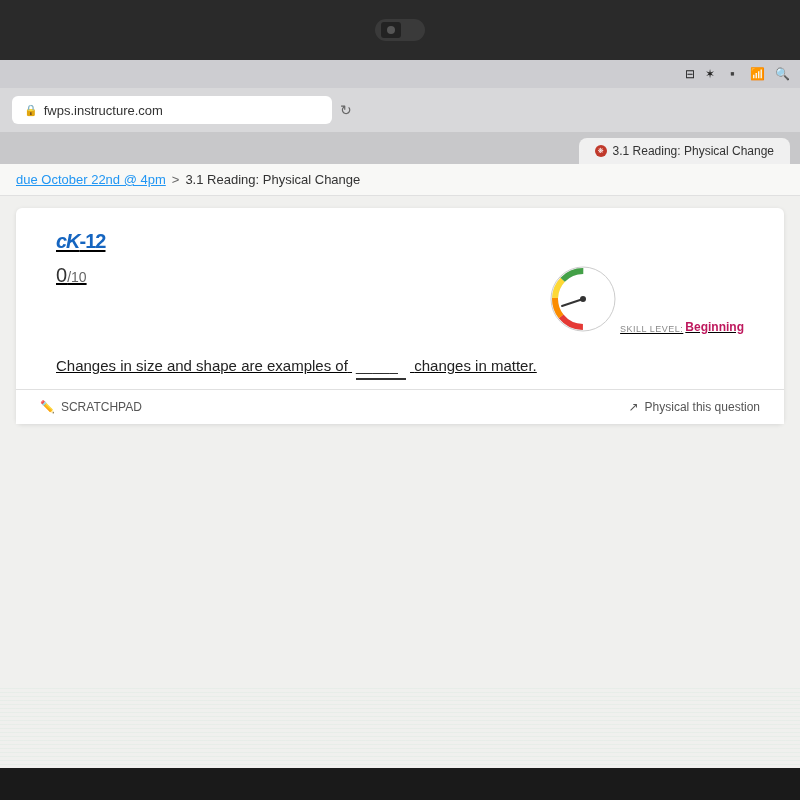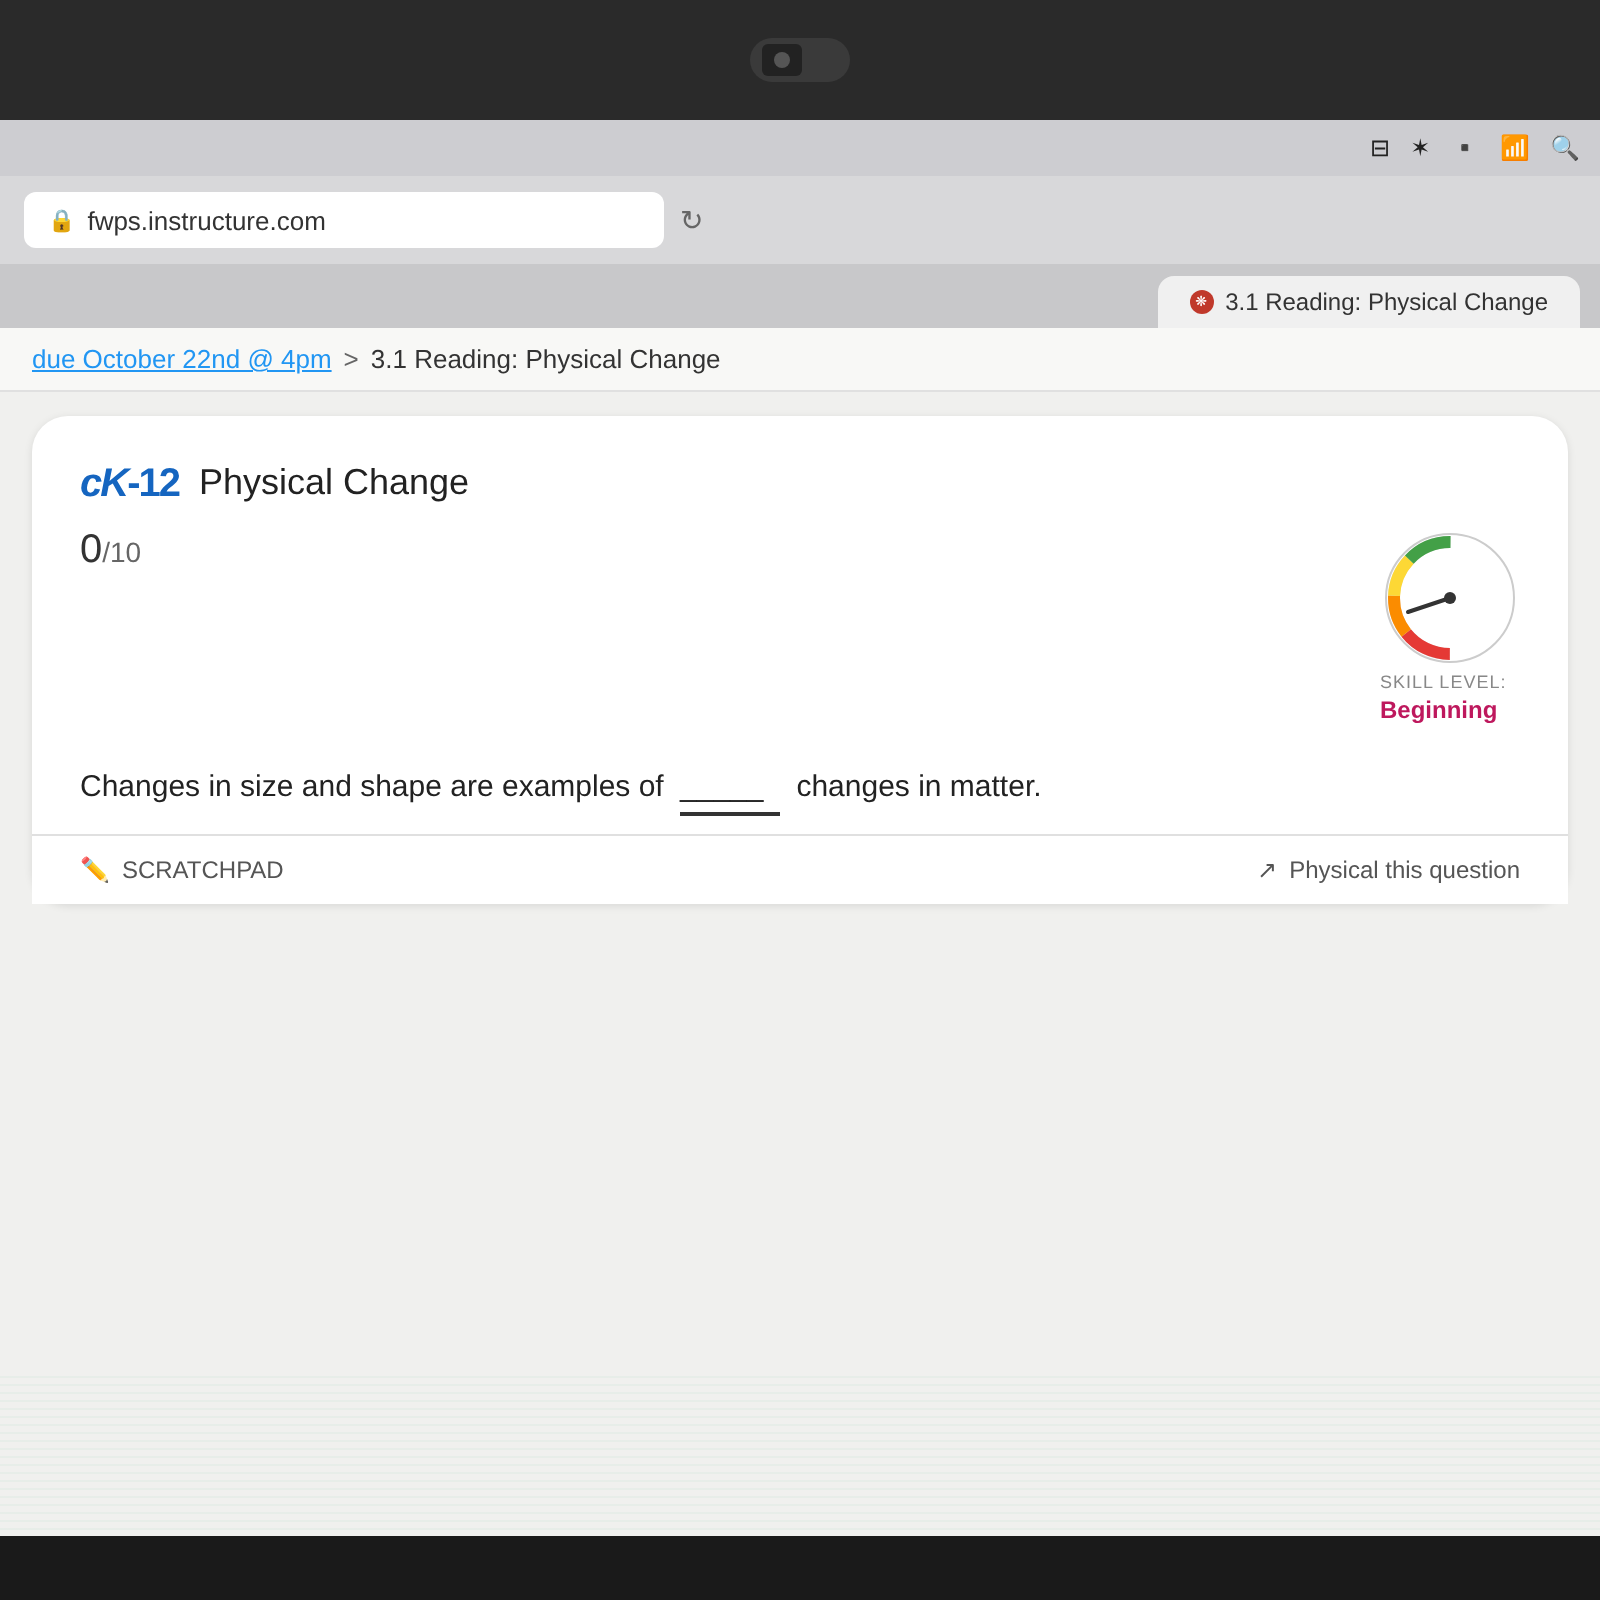--- a/index.html
+++ b/index.html
@@ -152,23 +152,24 @@
     }
 
     .breadcrumb-separator {
       color: #666;
     }
 
     
     .main-content {
       background: white;
       margin: 12px 16px;
-      border-radius: 18px;
-      padding: 20px 24px;
+      border-radius: 6px;
+      padding: 20px 40px;
       box-shadow: 0 1px 4px rgba(0,0,0,0.1);
+      text-decoration: underline;
     }
 
     
     .ck12-header {
       display: flex;
       align-items: center;
       gap: 10px;
       margin-bottom: 10px;
     }
 
@@ -211,22 +212,22 @@
     }
 
     .score-denominator {
       font-size: 14px;
       color: #666;
     }
 
     
     .skill-gauge {
       display: flex;
-      flex-direction: column;
-      align-items: flex-start;
+      flex-direction: row;
+      align-items: flex-end;
       gap: 2px;
     }
 
     .gauge-svg {
       width: 70px;
       height: 70px;
     }
 
     .skill-label {
       font-size: 9px;
@@ -415,21 +416,20 @@
       <span>3.1 Reading: Physical Change</span>
     </div>
 
     <div class="main-content">
 
       
       <div class="ck12-header">
         <span class="ck12-logo">
           <span class="ck">cK</span><span class="k12">-12</span>
         </span>
-        <span class="ck12-title">Physical Change</span>
       </div>
 
       
       <div class="score-row">
         <div class="score">
           <span>0</span><span class="score-denominator">/10</span>
         </div>
 
         <div class="skill-gauge">
           <svg class="gauge-svg" viewBox="0 0 70 70">

